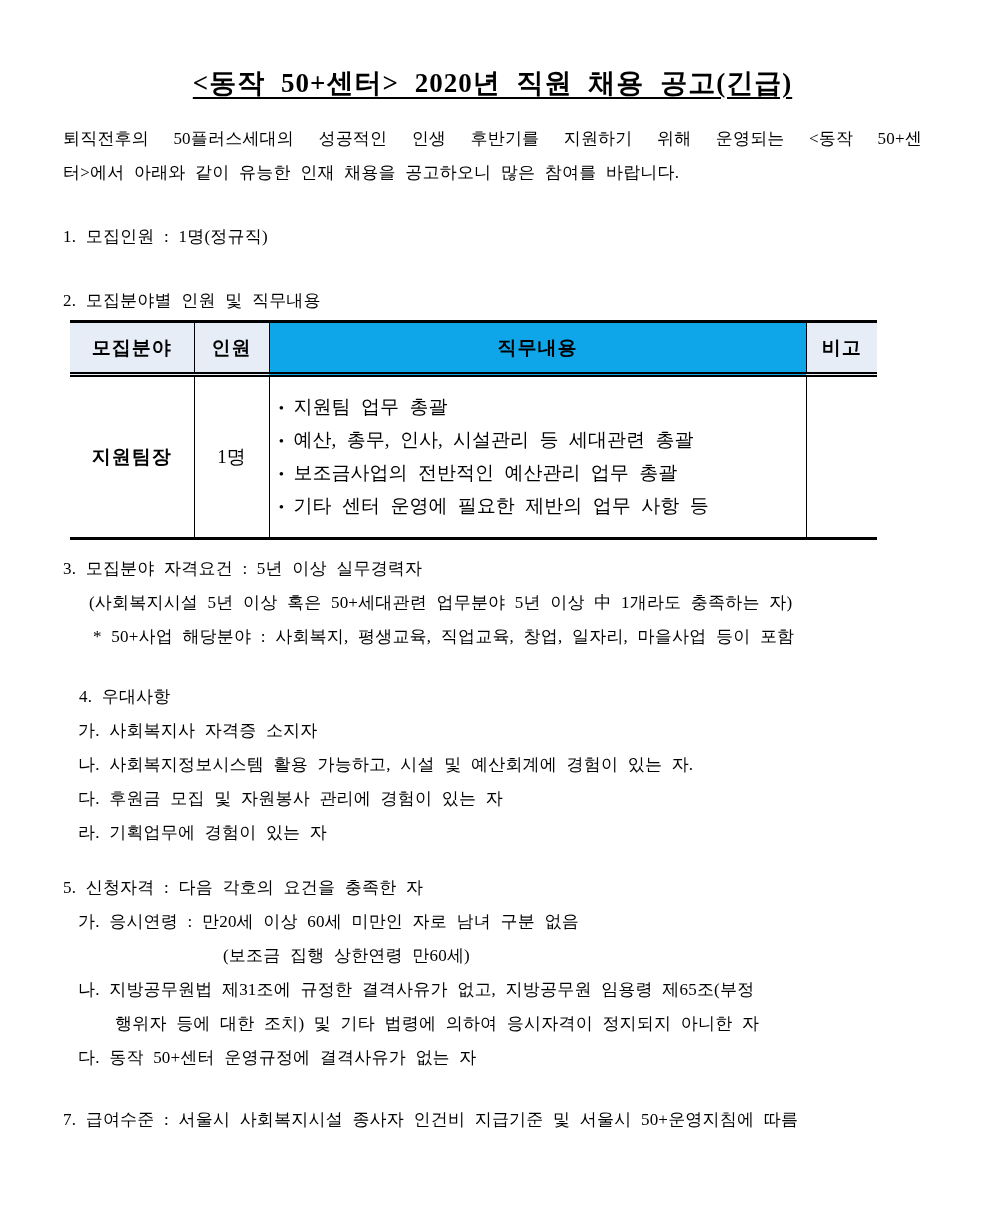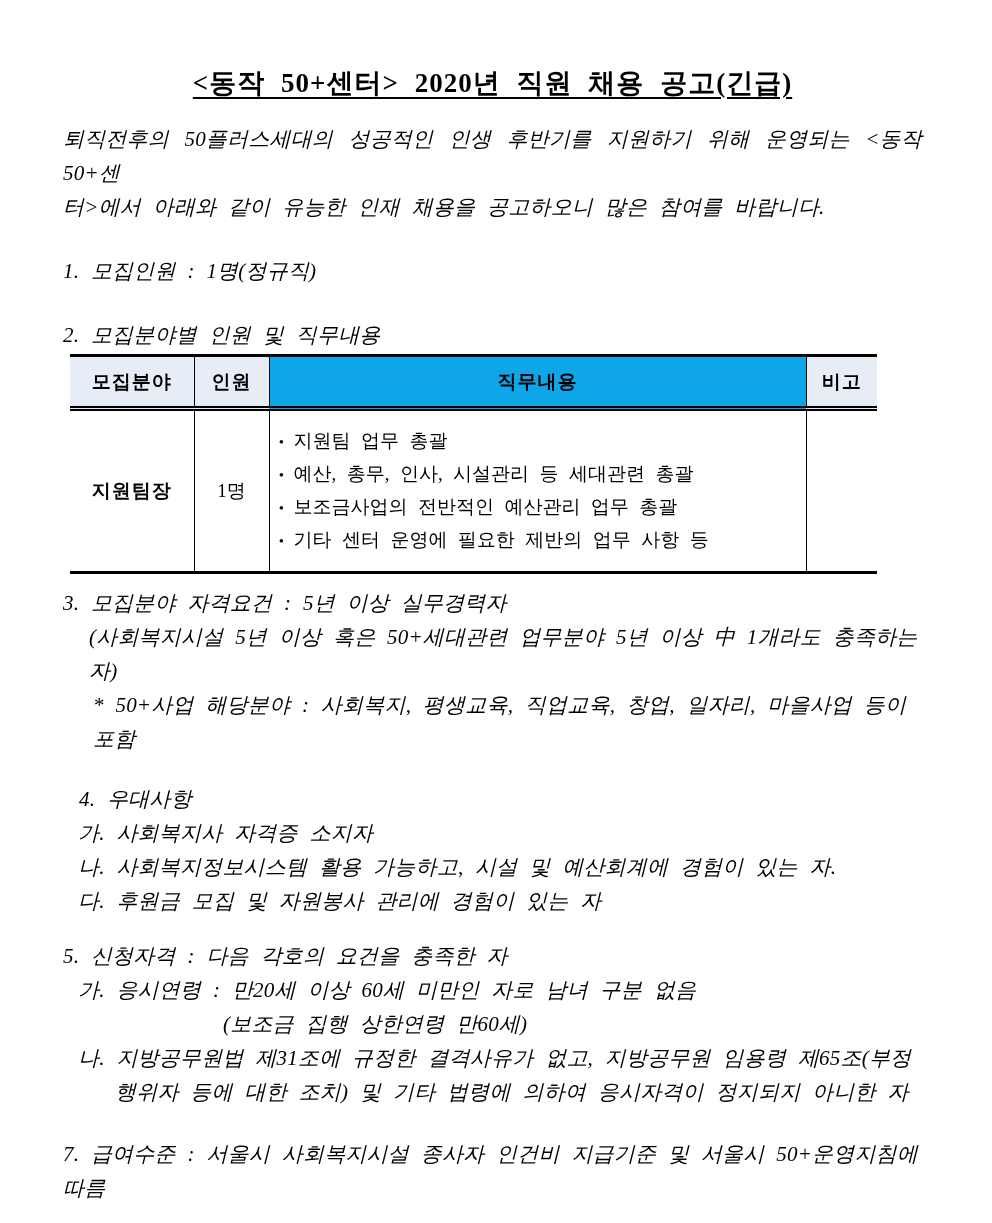--- a/index.html
+++ b/index.html
@@ -19,25 +19,24 @@
     font-size: 27px;
     font-weight: bold;
     text-align: center;
     text-decoration: underline;
     text-underline-offset: 5px;
     letter-spacing: 1px;
     word-spacing: 0.3em;
     line-height: 38px;
   }
   .ln {
-    font-size: 21px;
+    font-size: 17px;
     line-height: 34px;
     word-spacing: 0.3em;
     letter-spacing: 0.2px;
-    font-style: italic;
   }
   .intro { margin-top: 20px; }
   .intro .just { text-align: justify; text-align-last: justify; }
   .sec-gap-30 { margin-top: 30px; }
   .sec-gap-26 { margin-top: 26px; margin-left: 16px; }
   .sec-gap-24 { margin-top: 24px; }
   .sec-gap-21 { margin-top: 21px; }
   .sec-gap-28 { margin-top: 28px; }
   .sec-gap-12 { margin-top: 12px; }
   .ind-15 { padding-left: 15px; }
@@ -152,26 +151,28 @@
     <div class="ln sec-gap-12">3. 모집분야 자격요건 : 5년 이상 실무경력자</div>
     <div class="ln ind-26">(사회복지시설 5년 이상 혹은 50+세대관련 업무분야 5년 이상 中 1개라도 충족하는 자)</div>
     <div class="ln ind-30">* 50+사업 해당분야 : 사회복지, 평생교육, 직업교육, 창업, 일자리, 마을사업 등이 포함</div>
   </div>
 
   <div>
     <div class="ln sec-gap-26">4. 우대사항</div>
     <div class="ln ind-15">가. 사회복지사 자격증 소지자</div>
     <div class="ln ind-15">나. 사회복지정보시스템 활용 가능하고, 시설 및 예산회계에 경험이 있는 자.</div>
     <div class="ln ind-15">다. 후원금 모집 및 자원봉사 관리에 경험이 있는 자</div>
+    <div class="ln ind-15">라. 기획업무에 경험이 있는 자</div>
   </div>
 
   <div>
     <div class="ln sec-gap-21">5. 신청자격 : 다음 각호의 요건을 충족한 자</div>
     <div class="ln ind-15">가. 응시연령 : 만20세 이상 60세 미만인 자로 남녀 구분 없음</div>
     <div class="ln ind-160">(보조금 집행 상한연령 만60세)</div>
     <div class="ln ind-15">나. 지방공무원법 제31조에 규정한 결격사유가 없고, 지방공무원 임용령 제65조(부정</div>
     <div class="ln ind-52">행위자 등에 대한 조치) 및 기타 법령에 의하여 응시자격이 정지되지 아니한 자</div>
+    <div class="ln ind-15">다. 동작 50+센터 운영규정에 결격사유가 없는 자</div>
   </div>
 
 
   <div class="ln sec-gap-28">7. 급여수준 : 서울시 사회복지시설 종사자 인건비 지급기준 및 서울시 50+운영지침에 따름</div>
 
 </div>
 
 </body></html>

